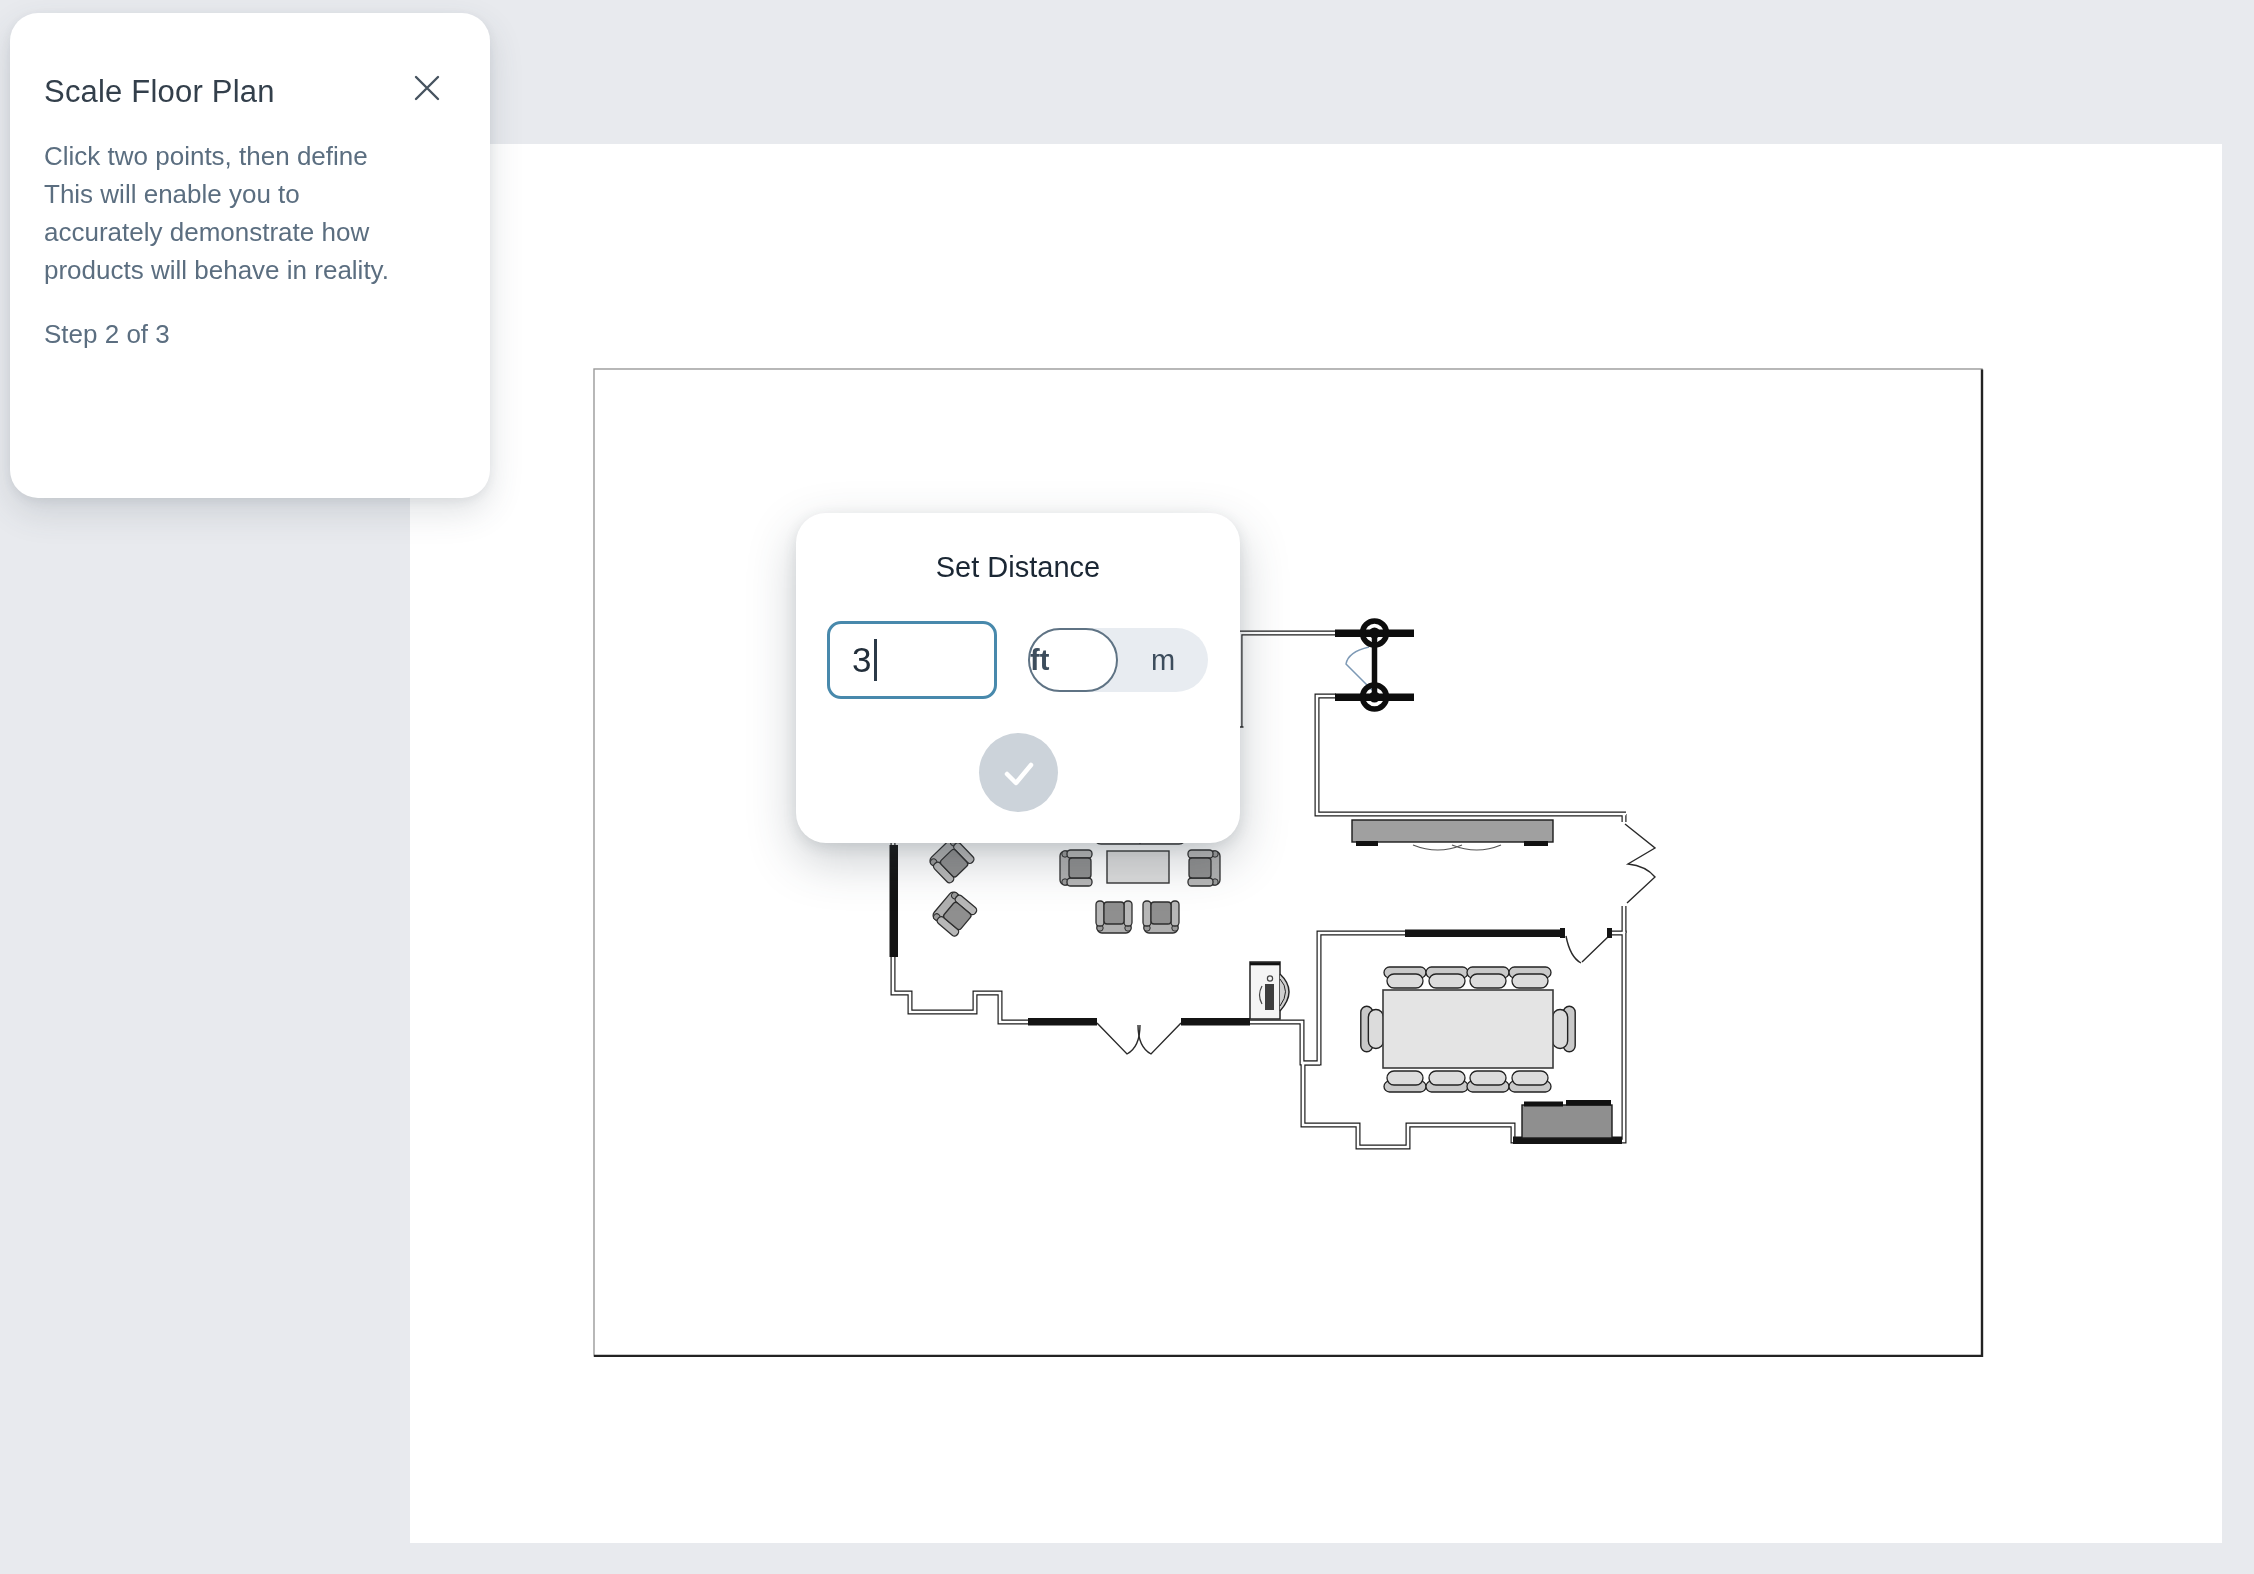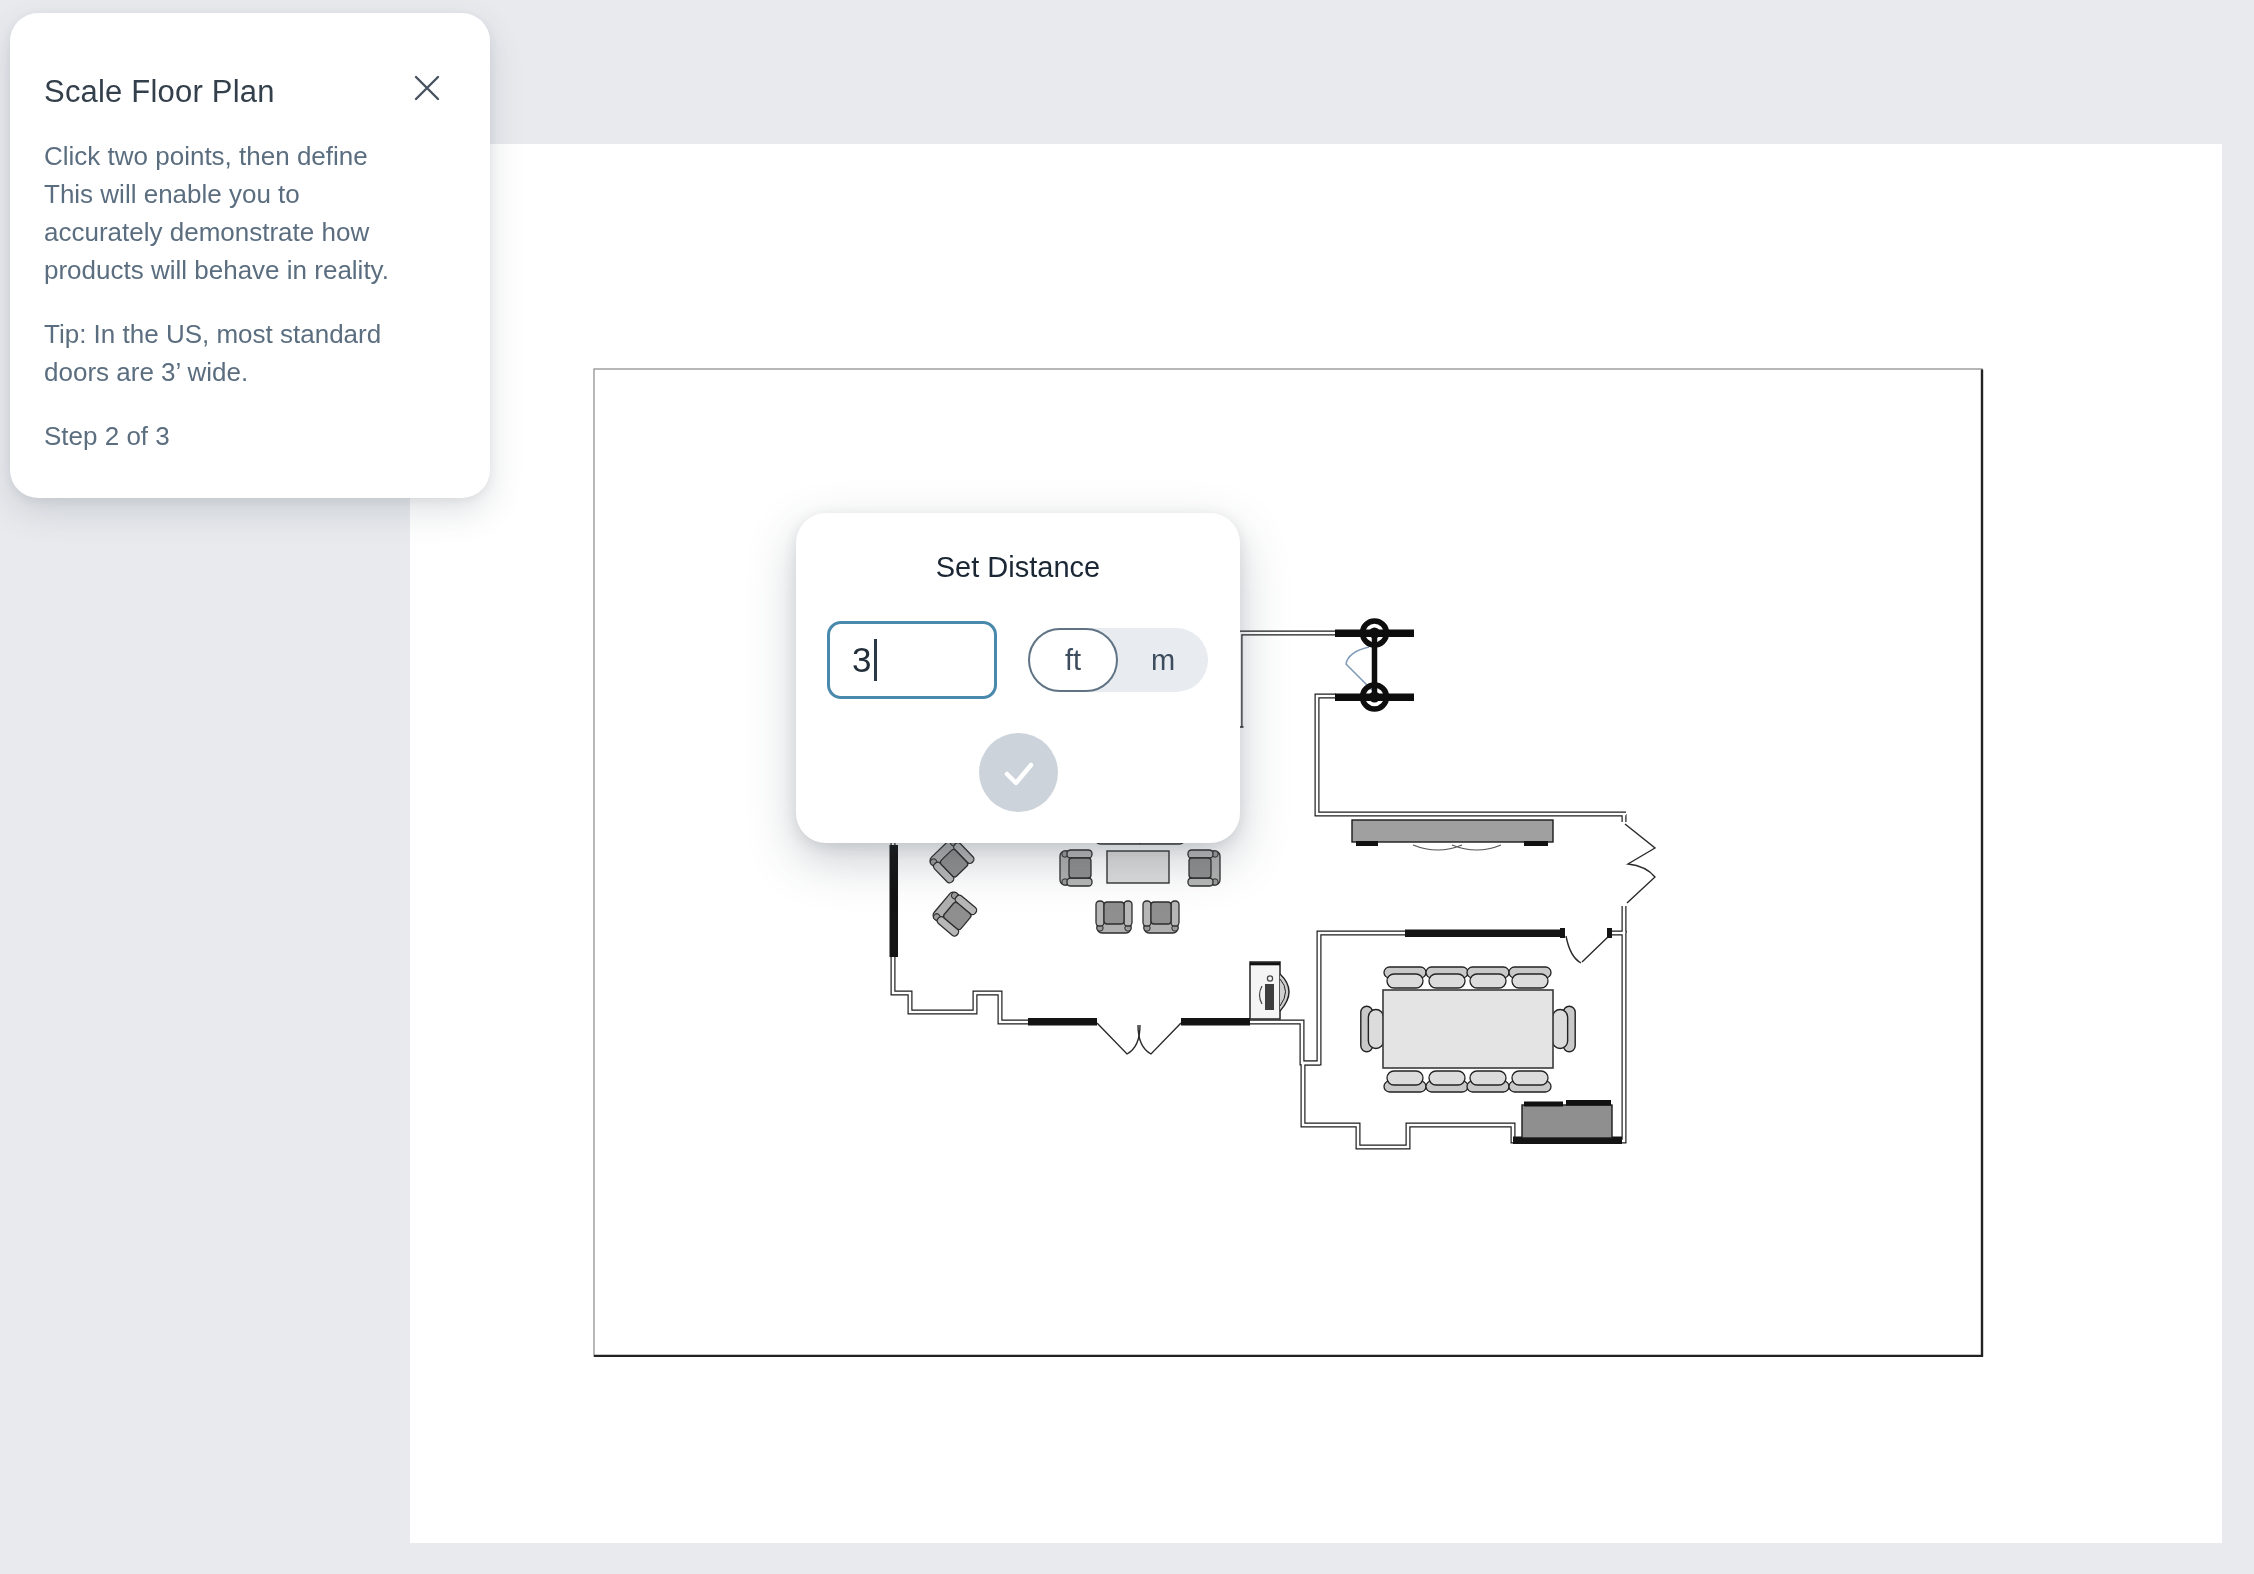--- a/index.html
+++ b/index.html
@@ -57,22 +57,22 @@
     animation:blink 1.2s step-start infinite;
   }
   @keyframes blink{50%{opacity:0;}}
   .unit-toggle{
     position:relative;margin-left:31px;width:180px;height:64px;
     background:#e8ecf1;border-radius:32px;
   }
   .unit-ft{
     position:absolute;left:0;top:0;width:90px;height:64px;box-sizing:border-box;
     background:#ffffff;border:2.5px solid #5f7384;border-radius:32px;
-    display:flex;align-items:center;justify-content:center;
-    font-size:29px;font-weight:400;color:#3d4d5d;cursor:pointer;
+    display:flex;align-items:center;justify-content:flex-start;
+    font-size:29px;font-weight:700;color:#3d4d5d;cursor:pointer;
   }
   .unit-m{
     position:absolute;right:0;top:0;width:90px;height:64px;
     display:flex;align-items:center;justify-content:center;
     font-size:29px;font-weight:500;color:#3d4d5d;cursor:pointer;
   }
   .confirm-btn{
     position:absolute;left:183px;top:220px;width:79px;height:79px;border:none;
     border-radius:50%;background:#ccd3da;cursor:pointer;padding:0;
     display:flex;align-items:center;justify-content:center;
@@ -244,20 +244,16 @@
           <path d="M2,2 L24,24 M24,2 L2,24" stroke="#46535f" stroke-width="2.4" stroke-linecap="round" fill="none"></path>
         </svg>
       </button>
     </div>
     <div class="tip-body">
       <div class="line">Click two points, then define</div>
       <div class="line">This will enable you to</div>
       <div class="line">accurately demonstrate how</div>
       <div class="line">products will behave in reality.</div>
     </div>
-    <div class="tip-note">
-      <div class="line">Tip: In the US, most standard</div>
-      <div class="line">doors are 3’ wide.</div>
-    </div>
     <div class="tip-step">Step 2 of 3</div>
   </div>
 
 </div>
 
 </body></html>

